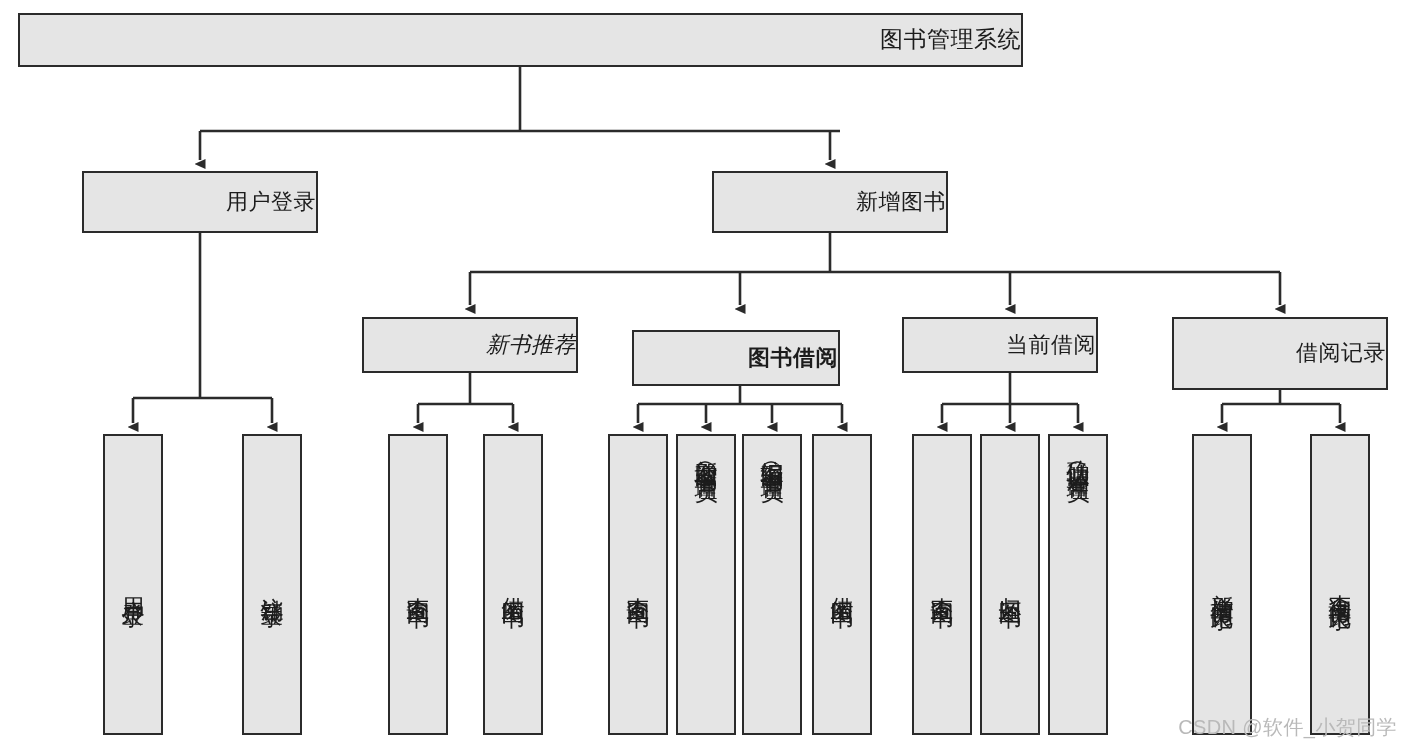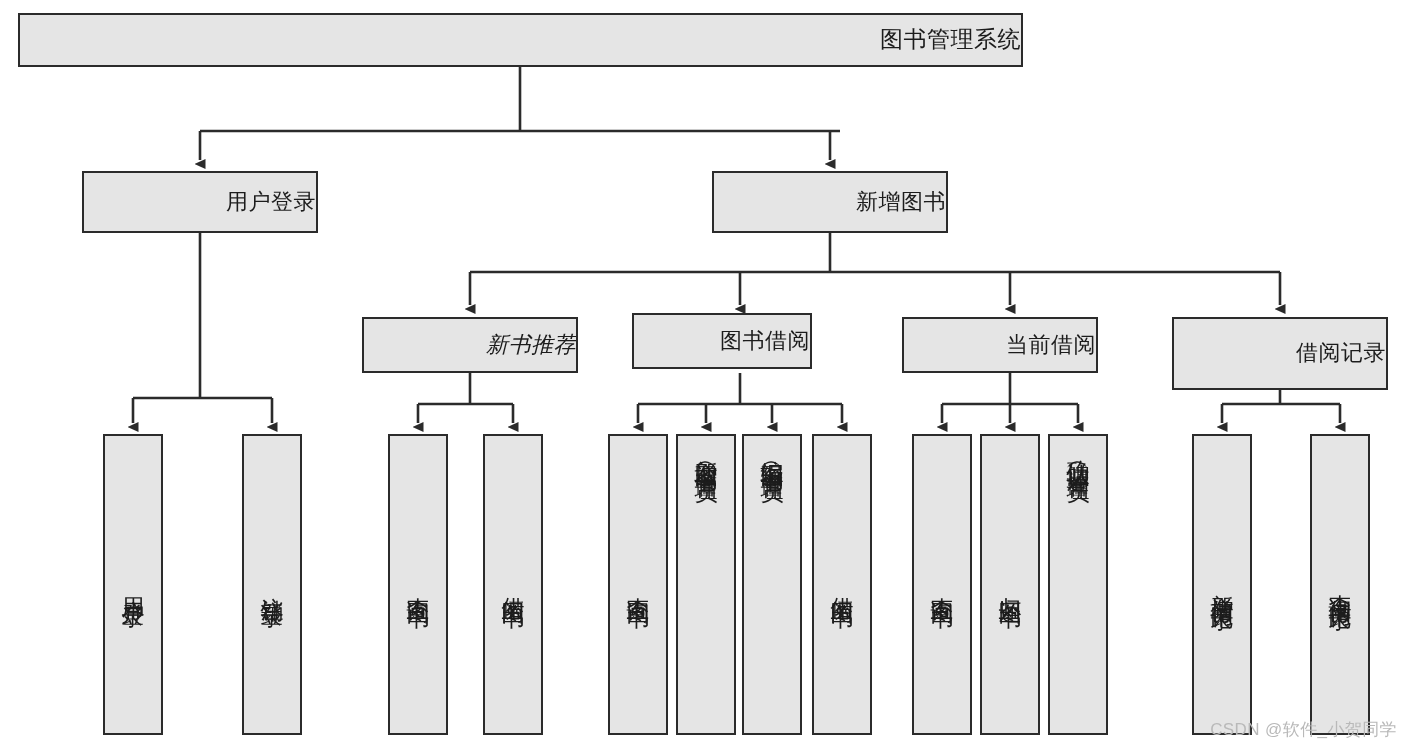--- a/index.html
+++ b/index.html
@@ -62,21 +62,21 @@
     margin: 0 auto;
   }
   .node.leaf.centered {
     align-items: center;
     padding-top: 0;
   }
   #watermark {
     position: absolute;
     right: 8px;
     bottom: 6px;
-    font-size: 17px;
+    font-size: 20px;
     color: #b9b9b9;
     white-space: nowrap;
     letter-spacing: 0.4px;
     pointer-events: none;
   }
 </style>
 </head>
 <body>
 
 <div id="canvas">
@@ -138,21 +138,21 @@
   <div class="node horizontal" style="left:82px; top:171px; width:236px; height:62px;">
     <span class="label">用户登录</span>
   </div>
   <div class="node horizontal" style="left:712px; top:171px; width:236px; height:62px;">
     <span class="label">新增图书</span>
   </div>
 
   <div class="node horizontal" style="left:362px; top:317px; width:216px; height:56px;font-style:italic;">
     <span class="label">新书推荐</span>
   </div>
-  <div class="node horizontal" style="left:632px; top:313px; width:180px; height:56px;">
+  <div class="node horizontal" style="left:632px; top:330px; width:208px; height:56px;font-weight:bold;">
     <span class="label">图书借阅</span>
   </div>
   <div class="node horizontal" style="left:902px; top:317px; width:196px; height:56px;">
     <span class="label">当前借阅</span>
   </div>
   <div class="node horizontal" style="left:1172px; top:317px; width:216px; height:73px;">
     <span class="label">借阅记录</span>
   </div>
 
   <div class="node leaf centered" style="left:103px; top:434px; width:60px; height:301px;">

